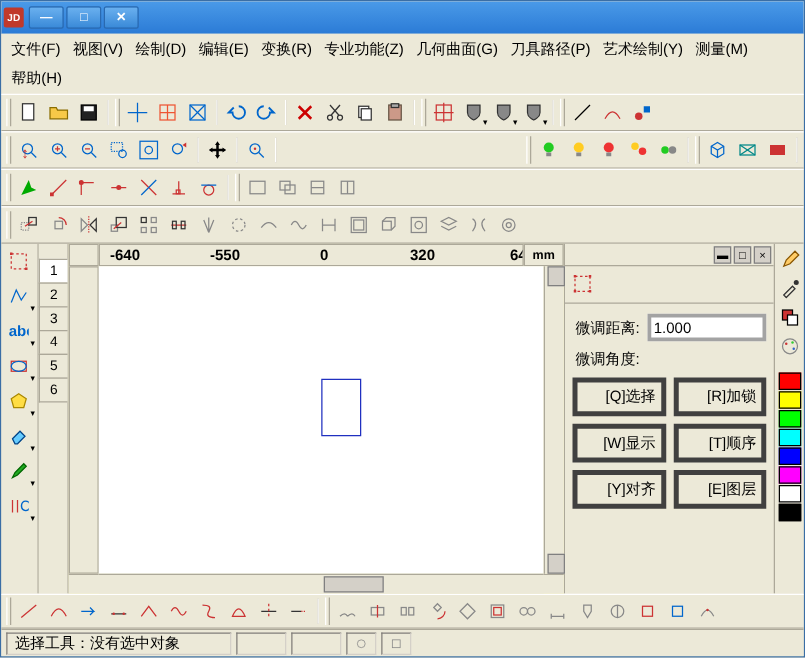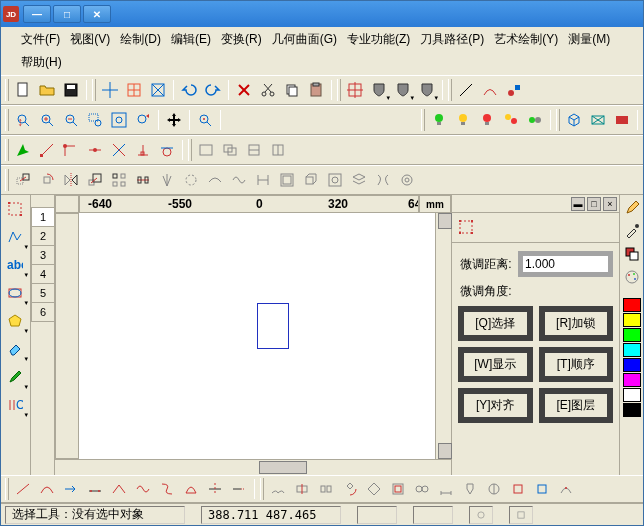--- a/index.html
+++ b/index.html
@@ -3,21 +3,21 @@
 <meta charset="utf-8">
 <style>
 *{box-sizing:border-box;margin:0;padding:0;font-family:"Microsoft YaHei",SimSun,sans-serif;font-size:12px;user-select:none}
 body{width:644px;height:526px;background:#ece9d8;overflow:hidden;display:flex;flex-direction:column;border:1px solid #3a6ea5}
 .titlebar{height:26px;background:linear-gradient(#4a9ae8,#2b7bd6);display:flex;align-items:center;padding:4px 2px;color:#fff}
 .titlebar .appicon{width:16px;height:16px;background:#c0392b;color:#fff;font-size:8px;font-weight:bold;display:flex;align-items:center;justify-content:center;border-radius:2px;margin-right:4px}
 .titlebar-title{flex:1;font-size:12px}
 .winbtns{display:flex;gap:2px}
 .winbtn{width:28px;height:18px;background:linear-gradient(#6ab0ef,#3a8ad8);border:1px solid #2a6ab0;border-radius:2px;display:flex;align-items:center;justify-content:center;color:#fff;font-size:10px;font-weight:bold}
 .winbtn.close{background:linear-gradient(#6ab0ef,#3a8ad8)}
-.menubar{background:#ece9d8;padding:2px 16px;display:flex;flex-wrap:wrap;gap:2px}
+.menubar{background:#ece9d8;padding:2px 4px;display:flex;flex-wrap:wrap;gap:2px}
 .menuitem{padding:2px 4px;cursor:default}
 .toolbar{background:#ece9d8;padding:2px;display:flex;flex-wrap:wrap;align-items:center;gap:0;border-top:1px solid #fff;border-bottom:1px solid #aca899}
 .tbgrip{width:4px;height:22px;border-left:1px solid #fff;border-right:1px solid #aca899;margin:0 2px}
 .tbtn{width:24px;height:24px;display:flex;align-items:center;justify-content:center;cursor:default;position:relative}
 .tbtn svg{width:16px;height:16px}
 .tbtn.dd::after{content:"▾";position:absolute;right:1px;bottom:0;font-size:7px;color:#000}
 .tsep{width:1px;height:20px;background:#aca899;margin:0 3px;border-right:1px solid #fff}
 .workarea{flex:1;display:flex;overflow:hidden}
 .leftbar{width:30px;background:#ece9d8;border-right:1px solid #aca899;display:flex;flex-direction:column}
 .leftbar .tbtn{width:28px;height:28px}
@@ -42,28 +42,28 @@
 .scroll-h{flex:1;background:#ece9d8;border-top:1px solid #aca899;position:relative}
 .thumb-h{position:absolute;left:180px;top:1px;width:48px;height:13px;background:#d4d0c8;border:1px solid #808080}
 .panel{width:168px;background:#ece9d8;border-left:1px solid #aca899;display:flex;flex-direction:column}
 .panel-header{height:18px;background:#ece9d8;border-bottom:1px solid #aca899;display:flex;justify-content:flex-end;align-items:center;padding:0 2px;gap:2px}
 .panel-hbtn{width:14px;height:14px;border:1px solid #808080;background:#d4d0c8;font-size:9px;display:flex;align-items:center;justify-content:center}
 .panel-top{padding:4px;border-bottom:1px solid #aca899}
 .panel-icon{width:20px;height:20px;display:inline-flex;align-items:center;justify-content:center}
 .panel-body{padding:8px 6px;display:flex;flex-direction:column;gap:6px}
 .prow{display:flex;align-items:center;gap:4px}
 .prow label{flex:0 0 56px;text-align:center}
-.prow input{flex:1;border:5px solid #a3a3a3;padding:1px 2px;font-size:12px;width:60px}
+.prow input{flex:1;border:3px solid #a3a3a3;padding:1px 2px;font-size:12px;width:60px}
 .pbtnrow{display:flex;gap:6px;justify-content:center}
-.pbtn{flex:1;padding:3px 4px;background:#ece9d8;border:6px solid #404040;text-align:center;cursor:default}
+.pbtn{flex:1;padding:3px 4px;background:#ece9d8;border:4px solid #404040;text-align:right;cursor:default}
 .rightbar{width:24px;background:#ece9d8;border-left:1px solid #aca899;display:flex;flex-direction:column;align-items:center;padding-top:2px;gap:1px}
 .rightbar .tbtn{width:22px;height:22px}
 .swatch{width:18px;height:14px;border:1px solid #000}
 .bottombar{height:28px;background:#ece9d8;border-top:1px solid #fff;display:flex;align-items:center;padding:0 2px;gap:0}
-.statusbar{height:22px;background:#ece9d8;border-top:1px solid #aca899;display:flex;align-items:center;padding:0 4px;gap:16px}
+.statusbar{height:22px;background:#ece9d8;border-top:1px solid #aca899;display:flex;align-items:center;padding:0 4px;gap:4px}
 .statusbar .cell{border:1px inset #d4d0c8;padding:1px 6px;height:18px;display:flex;align-items:center}
 .statusbar .cell.wide{flex:0 0 180px}
 .statusbar .cell.coord{flex:0 0 140px;font-family:monospace}
 .spacer{flex:1}
 </style>
 </head>
 <body>
 
 <div class="titlebar">
   <div class="appicon">JD</div>
@@ -73,22 +73,22 @@
     <div class="winbtn close">✕</div>
   </div>
 </div>
 
 <div class="menubar">
   <span class="menuitem">文件(F)</span>
   <span class="menuitem">视图(V)</span>
   <span class="menuitem">绘制(D)</span>
   <span class="menuitem">编辑(E)</span>
   <span class="menuitem">变换(R)</span>
+  <span class="menuitem">专业功能(Z)</span>
   <span class="menuitem">几何曲面(G)</span>
-  <span class="menuitem">专业功能(Z)</span>
   <span class="menuitem">刀具路径(P)</span>
   <span class="menuitem">艺术绘制(Y)</span>
   <span class="menuitem">测量(M)</span>
   <span class="menuitem">帮助(H)</span>
 </div>
 
 <div class="toolbar">
   <div class="tbgrip"></div>
   <div class="tbtn">
       <svg viewBox="0 0 16 16">
@@ -795,21 +795,20 @@
       <svg viewBox="0 0 16 16">
         <path d="M3 12q5-10 10 0" fill="none" stroke="#888"></path>
         <circle cx="8" cy="7" r="1" fill="#c33"></circle>
       </svg>
     </div>
   <div class="spacer"></div>
 </div>
 
 <div class="statusbar">
   <div class="cell wide">选择工具：没有选中对象</div>
-  <div class="cell coord">388.711 487.465</div>
   <div class="cell" style="width:40px"></div>
   <div class="cell" style="width:40px"></div>
   <div class="cell" style="width:24px;justify-content:center">
       <svg width="12" height="12" viewBox="0 0 16 16">
         <circle cx="8" cy="8" r="5" fill="none" stroke="#888"></circle>
       </svg>
     </div>
   <div class="cell" style="width:24px;justify-content:center">
       <svg width="12" height="12" viewBox="0 0 16 16">
         <rect x="3" y="3" width="10" height="10" fill="none" stroke="#888"></rect>

